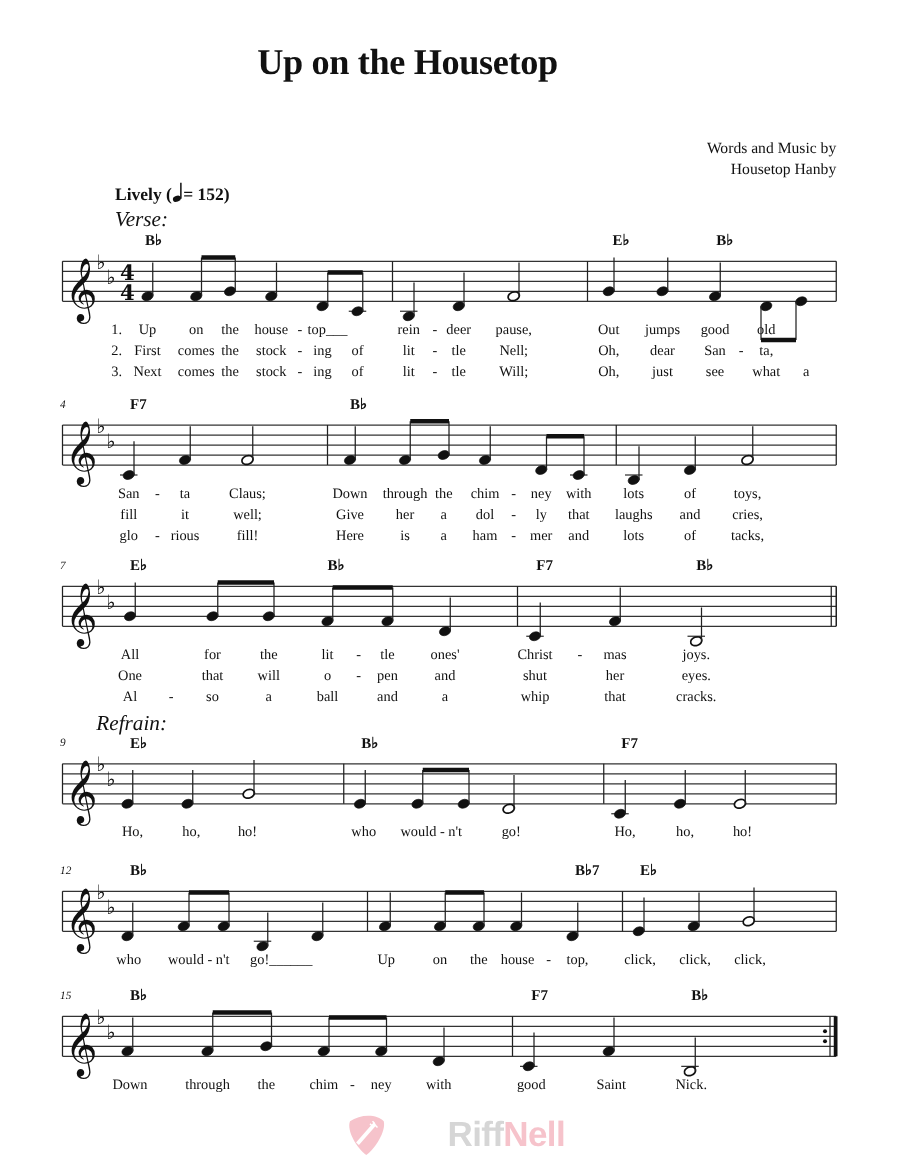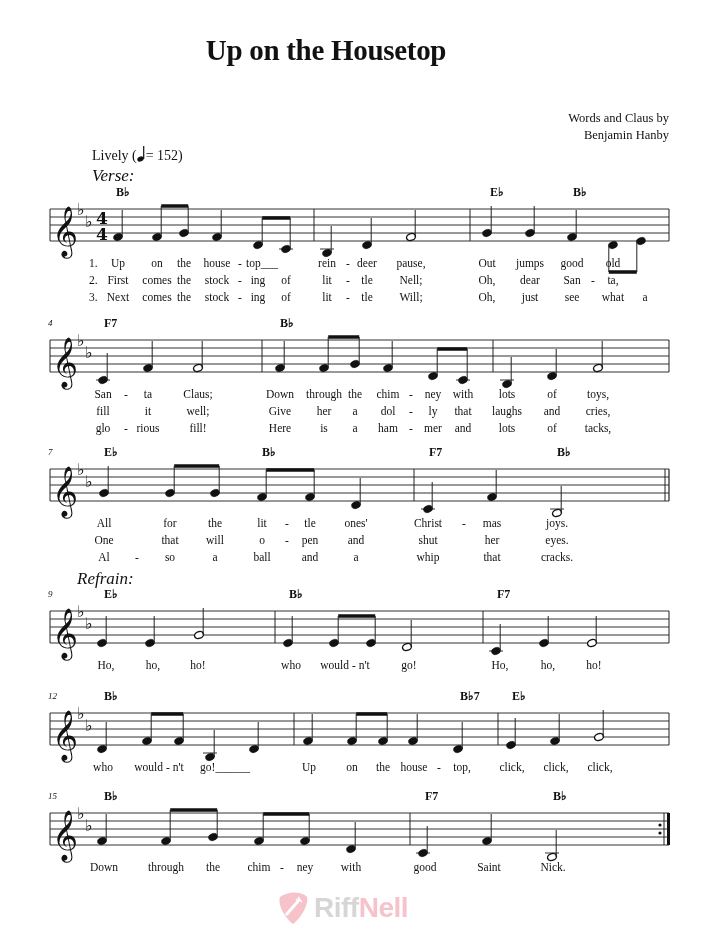--- a/index.html
+++ b/index.html
@@ -1,35 +1,35 @@
 <!DOCTYPE html>
 <html><head>
 <meta charset="utf-8">
 <style>
   html,body{margin:0;padding:0;background:#fff;}
   body{width:719px;height:930px;position:relative;overflow:hidden;font-family:"Liberation Serif","DejaVu Serif",serif;color:#111;}
   .title{position:absolute;top:34px;left:0;width:652px;text-align:center;font-size:29px;font-weight:bold;letter-spacing:-0.3px;}
   .credit{position:absolute;right:50px;top:110px;text-align:right;font-size:12.5px;line-height:17px;}
-  .tempo{position:absolute;left:92px;top:146px;font-size:14px;font-weight:normal;}
+  .tempo{position:absolute;left:92px;top:146px;font-size:14px;font-weight:bold;}
   .tempo .note{display:inline-block;width:9px;height:14px;position:relative;vertical-align:-2px;}
   .section{position:absolute;font-style:italic;font-size:17px;}
   svg#score{position:absolute;left:0;top:0;}
   .watermark{position:absolute;left:276px;top:890px;width:180px;height:36px;display:flex;align-items:center;gap:4px;}
-  .watermark .wm-text{font-family:"Liberation Sans","DejaVu Sans",sans-serif;font-weight:bold;font-size:28px;letter-spacing:-0.5px;}
+  .watermark .wm-text{font-family:"Liberation Sans","DejaVu Sans",sans-serif;font-weight:bold;font-size:28px;letter-spacing:-0.5px;margin-left:44px;}
   .wm-riff{color:#d6d6d6;}
   .wm-spot{color:#f6c3cb;}
 </style>
 </head>
 <body>
 
 <div class="title">Up on the Housetop</div>
 
 <div class="credit">
-  <div>Words and Claus by</div>
-  <div>Benjamin Hanby</div>
+  <div>Words and Music by</div>
+  <div>Housetop Hanby</div>
 </div>
 
 <div class="tempo">
   <span>Lively</span>
   <span>(</span><span class="note"><svg width="9" height="16" viewBox="0 0 9 16">
         <ellipse cx="3.5" cy="13" rx="3.3" ry="2.4" fill="#111" transform="rotate(-20 3.5 13)"></ellipse>
         <rect x="6.1" y="0" width="1.2" height="13" fill="#111"></rect>
       </svg></span><span>= 152)</span>
 </div>
 

